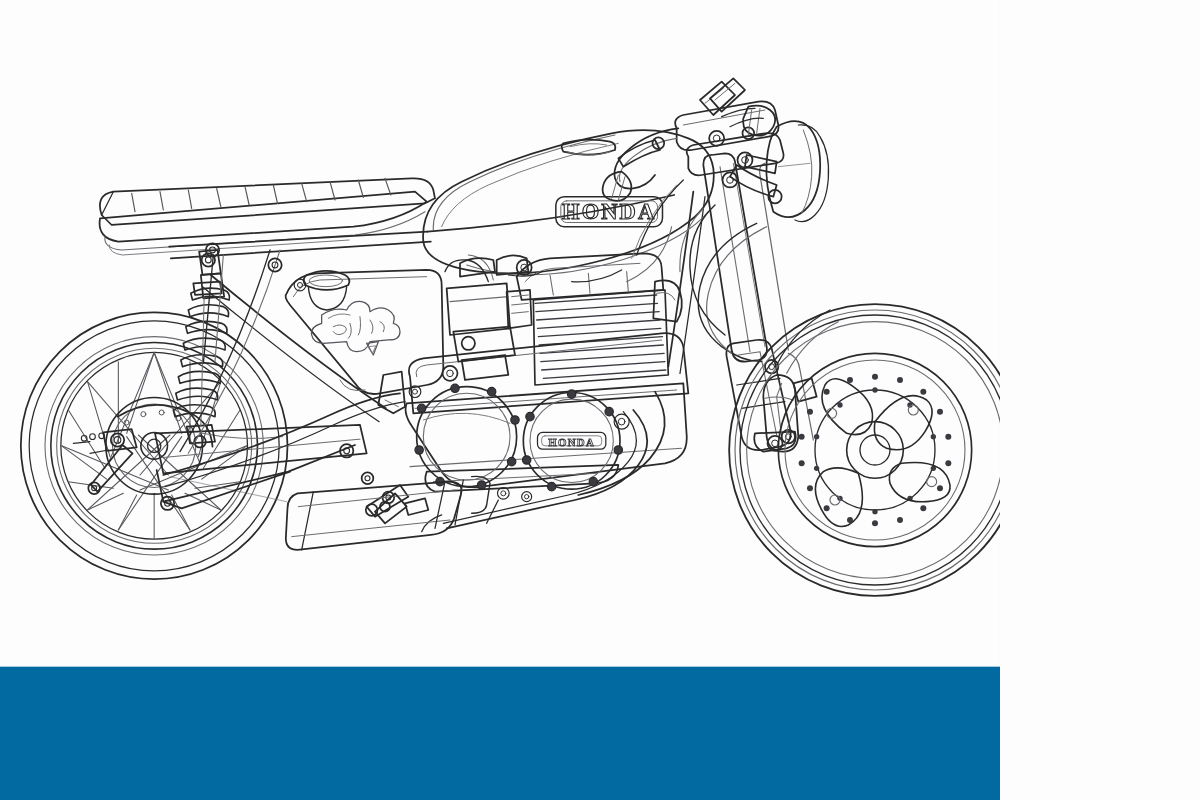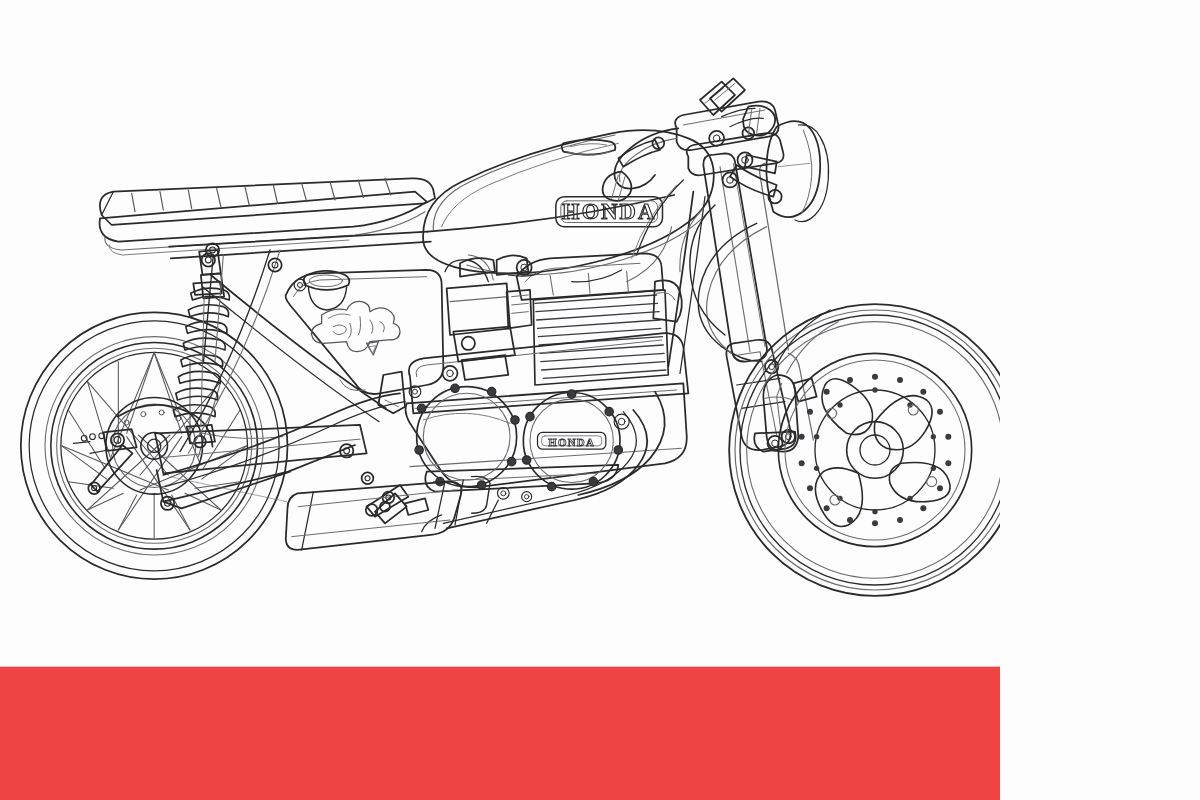--- a/index.html
+++ b/index.html
@@ -3,21 +3,21 @@
 <meta charset="utf-8">
 <title>Coloring Page</title>
 <style>
   html,body{margin:0;padding:0;}
   body{
     width:1200px;height:800px;
     background:#fdfdfd;
     font-family:"Liberation Sans", sans-serif;
     overflow:hidden;
   }
-  #stage{position:relative;width:1000px;height:800px;background:#ef4444;}
+  #stage{position:relative;width:1000px;height:800px;background:#0369a1;}
   #art{position:absolute;inset:0;}
   .badge-text{font-family:"Liberation Serif", serif;}
 </style>
 </head>
 <body>
 
 <div id="stage">
 <svg id="art" viewBox="0 0 1200 800" xmlns="http://www.w3.org/2000/svg">
 
   <rect x="0" y="0" width="1200" height="800" fill="#fdfdfd"></rect>

